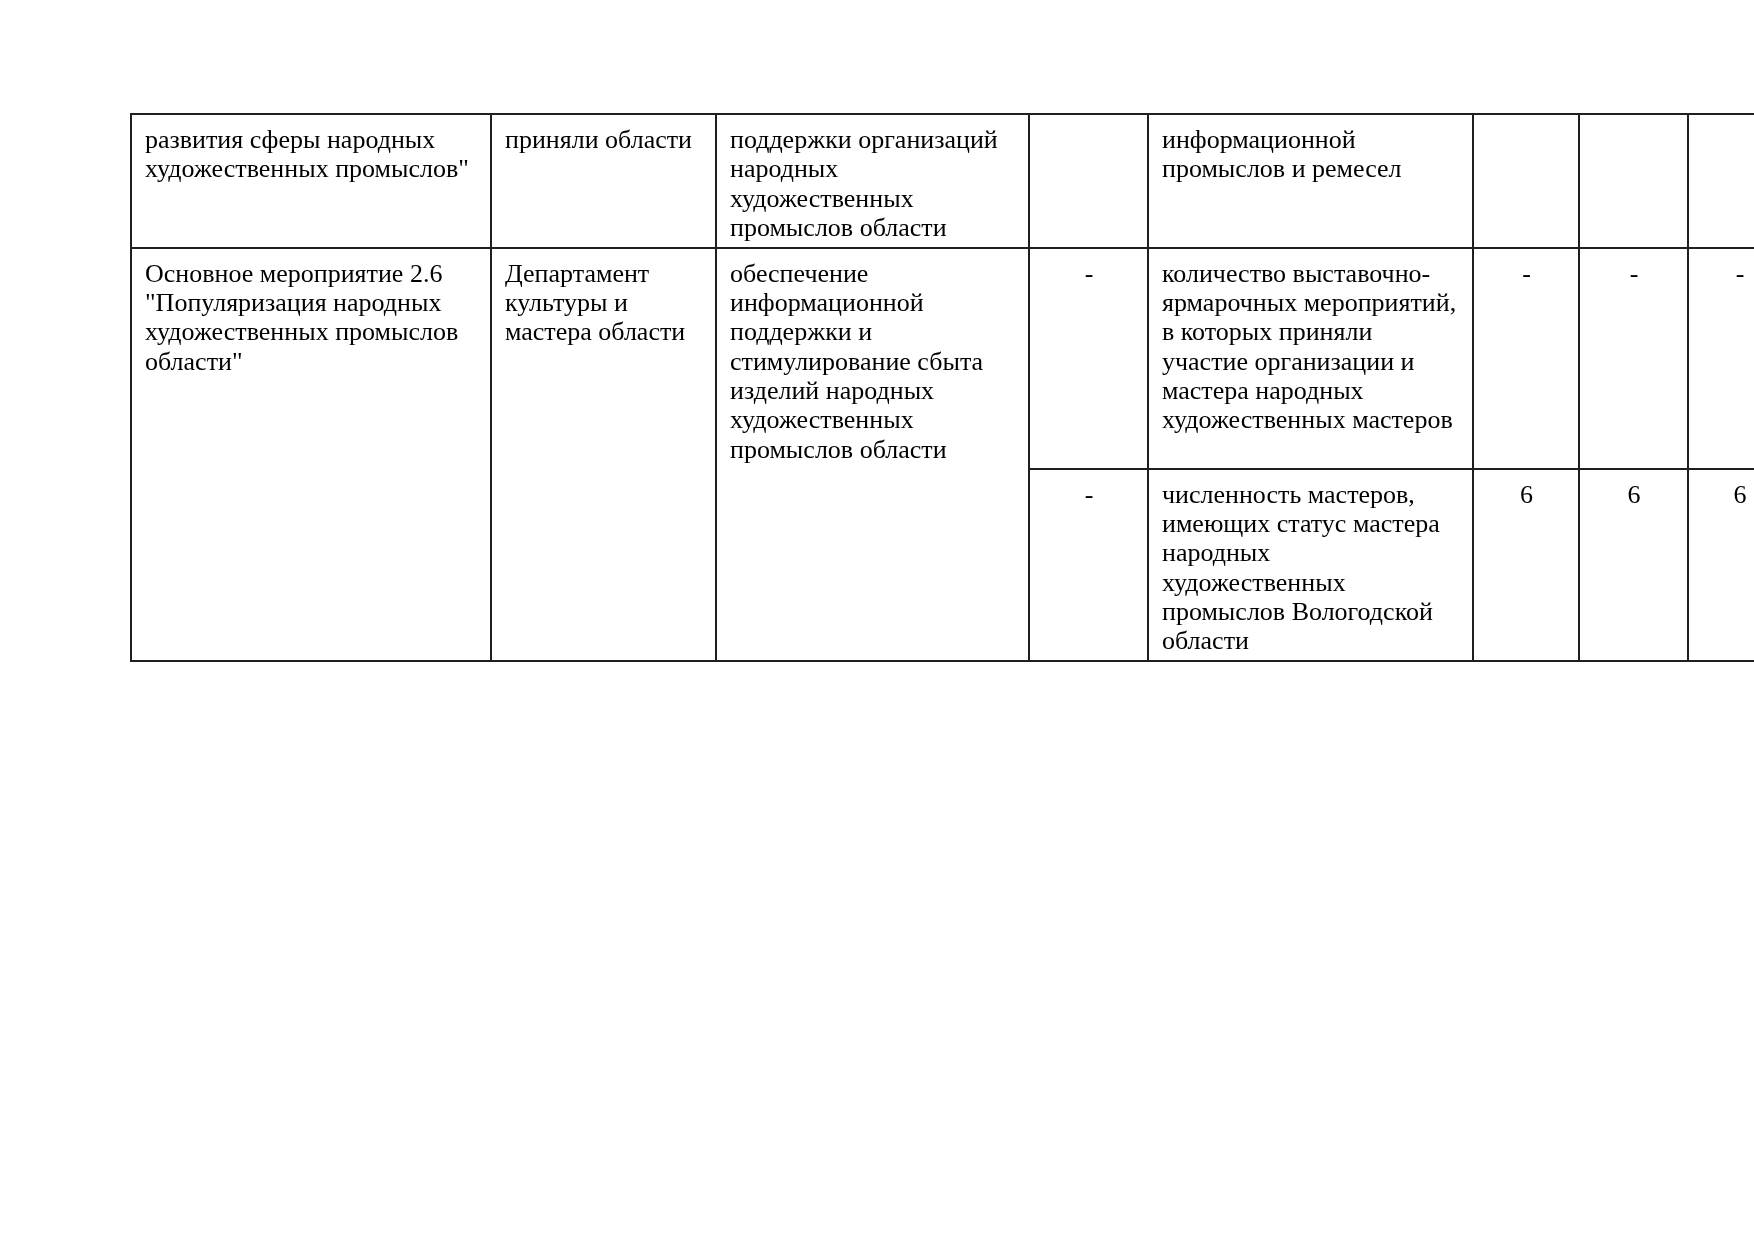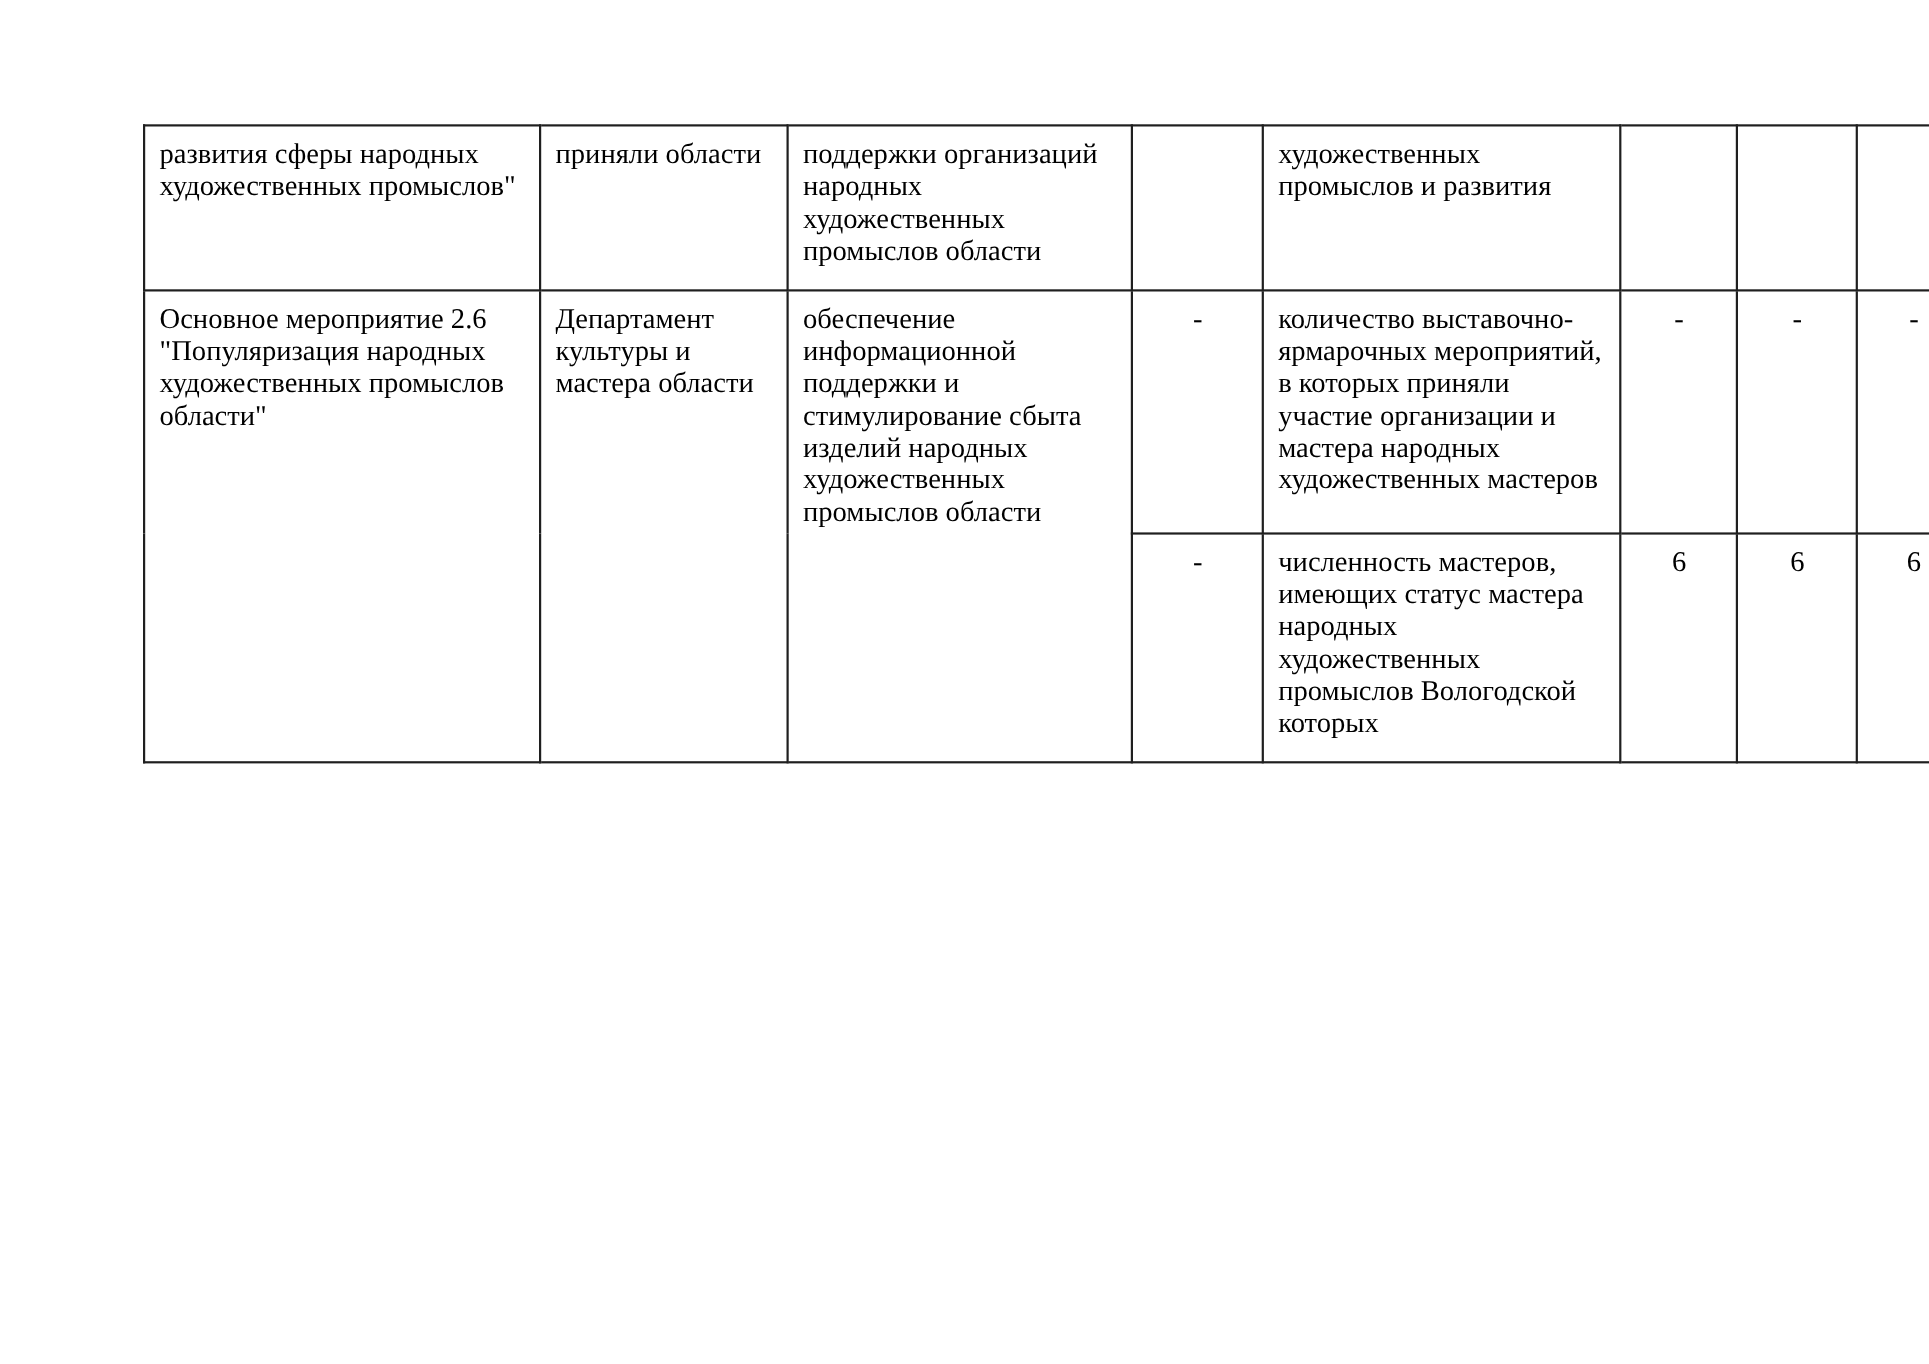--- a/index.html
+++ b/index.html
@@ -27,21 +27,21 @@
     border-collapse: collapse;
     table-layout: fixed;
     width: 1660px;
     font-size: 26px;
     line-height: 1.13;
     color: #000000;
   }
   table.doc-table td {
     border: 2px solid #1f1f1f;
     vertical-align: top;
-    padding: 10px 12px 20px 13px;
+    padding: 10px 12px 4px 13px;
     overflow: hidden;
     word-wrap: break-word;
   }
   td.center {
     text-align: center;
     padding-left: 4px;
     padding-right: 4px;
   }
   tr.row-1  { height: 115px; }
   tr.row-2a { height: 221px; }
@@ -63,40 +63,40 @@
       <col style="width:109px">
       <col style="width:103px">
     </colgroup>
 
     <tbody>
         <tr class="row-1">
       <td>развития сферы народных художественных промыслов"</td>
       <td>приняли области</td>
       <td>поддержки организаций народных художественных промыслов области</td>
       <td class="center"></td>
-      <td>художественных промыслов и развития</td>
+      <td>информационной промыслов и ремесел</td>
       <td class="center"></td>
       <td class="center"></td>
       <td class="center"></td>
     </tr>
 
     <tr class="row-2a">
       <td rowspan="2">Основное мероприятие 2.6 "Популяризация народных художественных промыслов области"</td>
       <td rowspan="2">Департамент культуры и мастера области</td>
       <td rowspan="2">обеспечение информационной поддержки и стимулирование сбыта изделий народных художественных промыслов области</td>
       <td class="center">-</td>
       <td>количество выставочно-ярмарочных мероприятий, в которых приняли участие организации и мастера народных художественных мастеров</td>
       <td class="center">-</td>
       <td class="center">-</td>
       <td class="center">-</td>
     </tr>
 
     <tr class="row-2b">
       <td class="center">-</td>
-      <td>численность мастеров, имеющих статус мастера народных художественных промыслов Вологодской которых</td>
+      <td>численность мастеров, имеющих статус мастера народных художественных промыслов Вологодской области</td>
       <td class="center">6</td>
       <td class="center">6</td>
       <td class="center">6</td>
     </tr>
   </tbody>
     </table>
 
 </div>
 
 </body></html>

